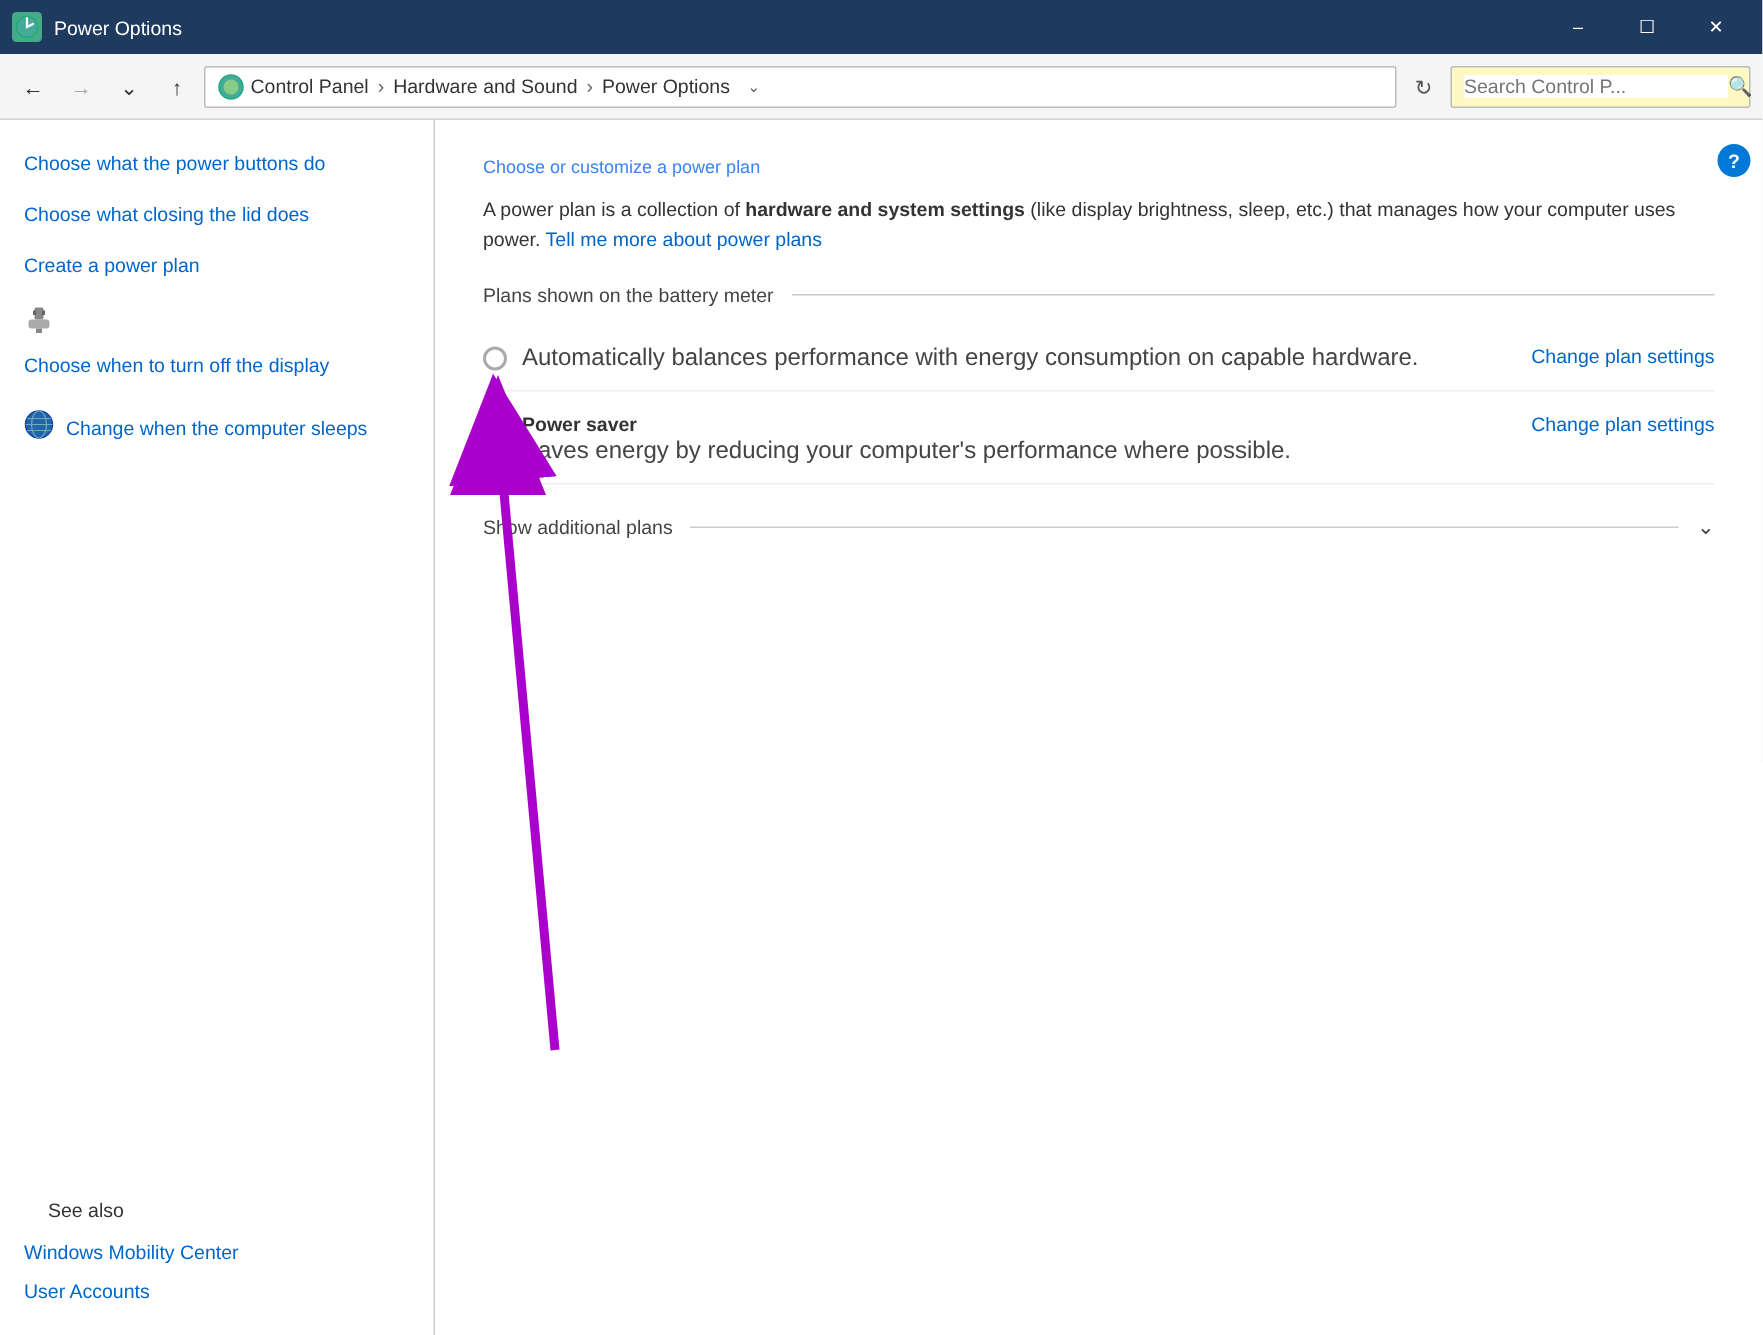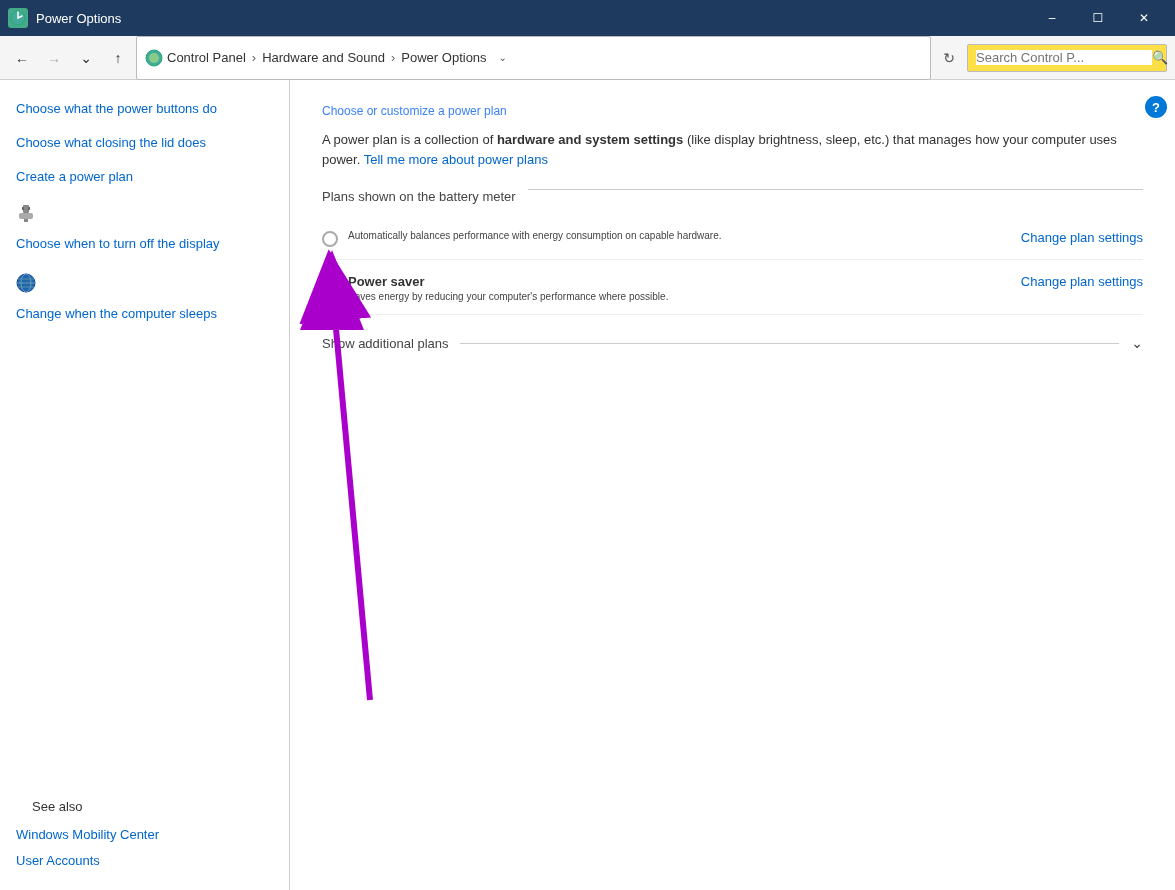--- a/index.html
+++ b/index.html
@@ -37,21 +37,21 @@
       gap: 4px;
     }
     .nav-btn {
       width: 28px; height: 28px; border: none; background: transparent;
       cursor: pointer; display: flex; align-items: center; justify-content: center;
       color: #333; font-size: 14px; border-radius: 3px;
     }
     .nav-btn:disabled { color: #aaa; cursor: default; }
     .address-bar {
       flex: 1;
-      height: 44px;
+      height: 28px;
       border: 1px solid #bbb;
       border-radius: 2px;
       background: white;
       display: flex;
       align-items: center;
       padding: 0 8px;
       font-size: 13px;
       color: #333;
       gap: 4px;
     }
@@ -63,21 +63,21 @@
       font-size: 10px; color: #555;
     }
     .refresh-btn {
       width: 28px; height: 28px; border: none; background: transparent;
       cursor: pointer; display: flex; align-items: center; justify-content: center;
       color: #555; font-size: 14px; border-radius: 3px;
     }
     .search-box {
       width: 200px; height: 28px;
       border: 1px solid #bbb; border-radius: 2px;
-      background: #fde047;
+      background: #fef9c3;
       display: flex; align-items: center;
       padding: 0 8px;
     }
     .search-box input {
       border: none; outline: none; flex: 1; font-size: 13px; color: #999;
       font-family: 'Segoe UI', sans-serif;
     }
     .search-box .search-icon { color: #666; font-size: 13px; }
 
     
@@ -139,21 +139,21 @@
       color: #333;
       line-height: 1.5;
       margin-bottom: 20px;
       max-width: 820px;
     }
     .content-desc a { color: #0066cc; text-decoration: none; }
 
     
     .plans-header {
       display: flex;
-      align-items: flex-start;
+      align-items: center;
       gap: 12px;
       margin-bottom: 16px;
       font-size: 13px;
       color: #444;
     }
     .plans-header-line {
       flex: 1;
       height: 1px;
       background: #ccc;
     }
@@ -189,21 +189,21 @@
       background: #0066cc;
     }
     .plan-info { flex: 1; }
     .plan-name {
       font-size: 13px;
       font-weight: 700;
       color: #333;
       margin-bottom: 2px;
     }
     .plan-desc {
-      font-size: 10px;
+      font-size: 16px;
       color: #444;
     }
     .plan-settings-link {
       color: #0066cc;
       text-decoration: none;
       font-size: 13px;
       white-space: nowrap;
       margin-left: 16px;
       align-self: flex-start;
       padding-top: 2px;
@@ -316,21 +316,21 @@
             <rect x="7" y="2" width="6" height="8" rx="1" fill="#888"></rect>
             <rect x="3" y="10" width="14" height="6" rx="2" fill="#aaa"></rect>
             <rect x="8" y="16" width="4" height="3" fill="#888"></rect>
             <rect x="6" y="4" width="2" height="3" fill="#666"></rect>
             <rect x="12" y="4" width="2" height="3" fill="#666"></rect>
           </svg>
         </div>
         <a class="sidebar-link">Choose when to turn off the display</a>
       </div>
 
-      <div class="sidebar-link-with-icon" style="margin-bottom: 8px; flex-direction: column;">
+      <div class="sidebar-link-with-icon" style="margin-bottom: 8px;">
         <div style="width:20px;height:20px;flex-shrink:0;">
           <svg width="20" height="20" viewBox="0 0 20 20">
             <circle cx="10" cy="10" r="9" fill="#2266aa" stroke="#1144aa" stroke-width="1"></circle>
             <ellipse cx="10" cy="10" rx="5" ry="9" fill="none" stroke="#7ab" stroke-width="0.8"></ellipse>
             <line x1="1" y1="10" x2="19" y2="10" stroke="#7ab" stroke-width="0.8"></line>
             <line x1="2" y1="6" x2="18" y2="6" stroke="#7ab" stroke-width="0.6"></line>
             <line x1="2" y1="14" x2="18" y2="14" stroke="#7ab" stroke-width="0.6"></line>
           </svg>
         </div>
         <a class="sidebar-link">Change when the computer sleeps</a>

